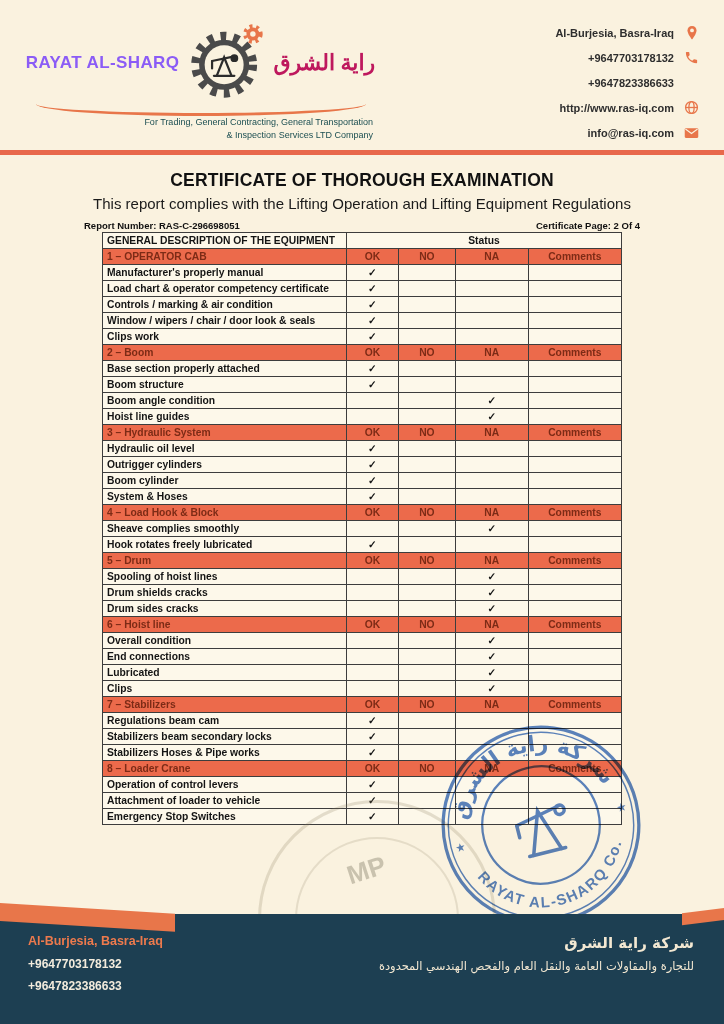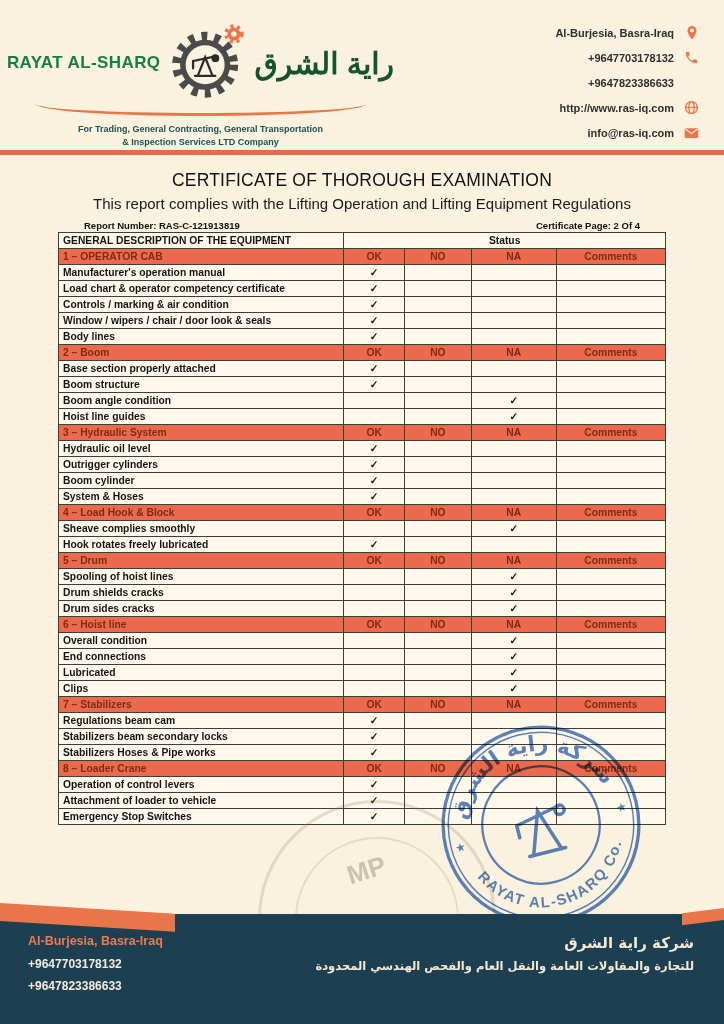--- a/index.html
+++ b/index.html
@@ -7,41 +7,41 @@
   .page {
     position:relative; width:724px; height:1024px; margin:0 auto;
     background:#faf2df; overflow:hidden;
     font-family:"Liberation Sans", sans-serif; color:#111;
   }
 
   
   .top { display:flex; justify-content:space-between; padding:16px 24px 4px 28px; height:150px; }
   .logo-block { width:345px; text-align:center; padding-top:6px; }
   .logo-row { display:flex; align-items:center; justify-content:center; gap:8px; }
-  .name-en { font-size:17px; font-weight:bold; color:#15803d; letter-spacing:.4px; white-space:nowrap; }
-  .name-ar { font-size:30px; font-weight:bold; color:#14532d; font-family:Liberation Sans, sans-serif; white-space:nowrap; }
+  .name-en { font-size:17px; font-weight:bold; color:#8b5cf6; letter-spacing:.4px; white-space:nowrap; }
+  .name-ar { font-size:22px; font-weight:bold; color:#be185d; font-family:Liberation Serif, serif; white-space:nowrap; }
   .swoosh { width:330px; height:12px; margin:0 auto; border-bottom:3px solid #e8764a;
             border-radius:0 0 50% 50% / 0 0 12px 12px; }
-  .tagline { margin-top:7px; color:#1c4f52; font-weight:bold; font-size:9px; line-height:1.4; }
+  .tagline { color:#1c4f52; font-weight:normal; font-size:9px; line-height:1.4;text-align:right; }
 
   .contacts { width:235px; padding-top:4px; }
   .contact-line { display:flex; align-items:center; justify-content:flex-end; gap:9px;
                   height:25px; font-size:11px; font-weight:bold; color:#2e2e2e; }
   .cicon { width:17px; height:17px; display:flex; align-items:center; justify-content:center; flex:none; }
 
   .divider { height:5px; background:#e8684b; }
 
   
-  .title { text-align:center; font-size:17.5px; font-weight:normal; margin-top:15px; letter-spacing:.2px; }
+  .title { text-align:center; font-size:17.5px; font-weight:bold; margin-top:15px; letter-spacing:.2px; }
   .subtitle { text-align:center; font-size:15px; margin-top:4px; color:#1b1b1b; }
   .meta { width:556px; margin:8px auto 1px; display:flex; justify-content:space-between;
           font-size:9.5px; font-weight:bold; }
 
   
-  table.eq { width:608px; margin:0 auto; border-collapse:collapse; table-layout:fixed; position:relative; z-index:1; }
+  table.eq { width:520px; margin:0 auto; border-collapse:collapse; table-layout:fixed; position:relative; z-index:1; }
   table.eq td { border:1px solid #3d3d3d; background:#fdf8ea; font-size:10.3px; line-height:13px;
                 height:15.5px; padding:1px 4px; overflow:hidden; white-space:nowrap; color:#141414; }
   td.desc { font-weight:bold; }
   td.head { font-weight:bold; }
   td.status-head { text-align:center; font-weight:bold;margin-top:47px; }
   tr.section td { background:#ec6a4b; color:#7d2b16; font-weight:bold; }
   tr.section td.col-head { text-align:center; }
   td.mark { text-align:center; font-weight:bold; font-size:11.5px; padding:0; }
 
   
@@ -58,21 +58,21 @@
   .footer { position:absolute; left:0; bottom:0; width:724px; height:110px; background:#1d3f52;
             display:flex; justify-content:space-between; padding:20px 30px 0 28px; z-index:5; }
   .wedge-left { position:absolute; left:0; top:-11px; width:175px; height:18px; background:#e8764a;
                 transform:skewY(3.5deg); transform-origin:left top; }
   .wedge-right { position:absolute; right:0; top:-6px; width:42px; height:12px; background:#e8764a;
                  transform:skewY(-7deg); transform-origin:right top; }
   .f-address { color:#ed7a4d; font-weight:bold; font-size:12.5px; margin-bottom:9px; }
   .f-phone { color:#f3ecdd; font-weight:bold; font-size:12px; margin-bottom:8px; }
   .footer-right { text-align:right; color:#f3e8d2; font-family:"DejaVu Sans", sans-serif; }
   .f-co { font-size:15px; font-weight:bold; margin-bottom:7px; }
-  .f-desc { font-size:11.5px;font-weight:bold; }
+  .f-desc { font-size:11.5px; }
 </style>
 </head>
 <body>
 
 <div class="page">
 
   <div class="top">
     <div class="logo-block">
       <div class="logo-row">
         <span class="name-en">RAYAT AL-SHARQ</span>
@@ -144,21 +144,21 @@
         </span>
       </div>
     </div>
   </div>
 
   <div class="divider"></div>
 
   <div class="title">CERTIFICATE OF THOROUGH EXAMINATION</div>
   <div class="subtitle">This report complies with the Lifting Operation and Lifting Equipment Regulations</div>
   <div class="meta">
-    <span>Report Number: RAS-C-121913819</span>
+    <span>Report Number: RAS-C-296698051</span>
     <span>Certificate Page: 2 Of 4</span>
   </div>
 
   <table class="eq">
     <colgroup>
       <col style="width:47%">
         <col style="width:10%">
         <col style="width:11%">
         <col style="width:14%">
         <col style="width:18%">
@@ -169,21 +169,21 @@
           <td class="status-head" colspan="4">Status</td>
         </tr>
         <tr class="section">
           <td class="desc">1 – OPERATOR CAB</td>
           <td class="col-head">OK</td>
           <td class="col-head">NO</td>
           <td class="col-head">NA</td>
           <td class="col-head">Comments</td>
         </tr>
         <tr>
-          <td class="desc item">Manufacturer's operation manual</td>
+          <td class="desc item">Manufacturer's properly manual</td>
           <td class="mark">✓</td>
           <td class="mark"></td>
           <td class="mark"></td>
           <td class="mark"></td>
         </tr>
         <tr>
           <td class="desc item">Load chart &amp; operator competency certificate</td>
           <td class="mark">✓</td>
           <td class="mark"></td>
           <td class="mark"></td>
@@ -197,21 +197,21 @@
           <td class="mark"></td>
         </tr>
         <tr>
           <td class="desc item">Window / wipers / chair / door look &amp; seals</td>
           <td class="mark">✓</td>
           <td class="mark"></td>
           <td class="mark"></td>
           <td class="mark"></td>
         </tr>
         <tr>
-          <td class="desc item">Body lines</td>
+          <td class="desc item">Clips work</td>
           <td class="mark">✓</td>
           <td class="mark"></td>
           <td class="mark"></td>
           <td class="mark"></td>
         </tr>
         <tr class="section">
           <td class="desc">2 – Boom</td>
           <td class="col-head">OK</td>
           <td class="col-head">NO</td>
           <td class="col-head">NA</td>

